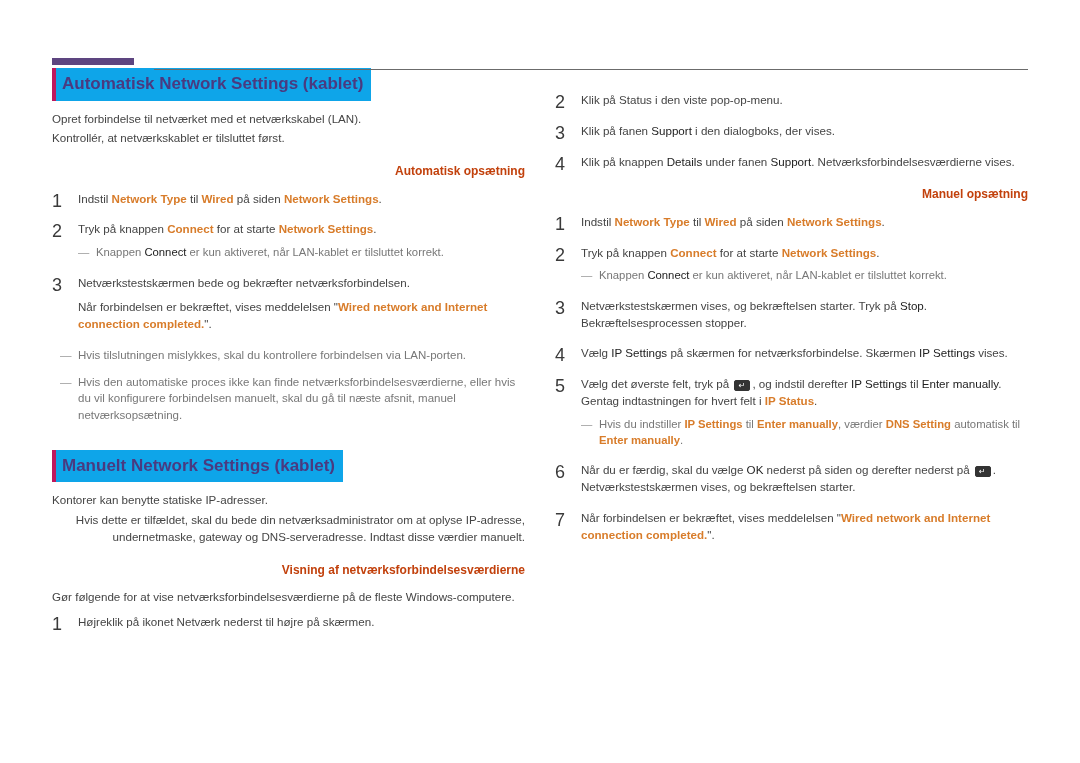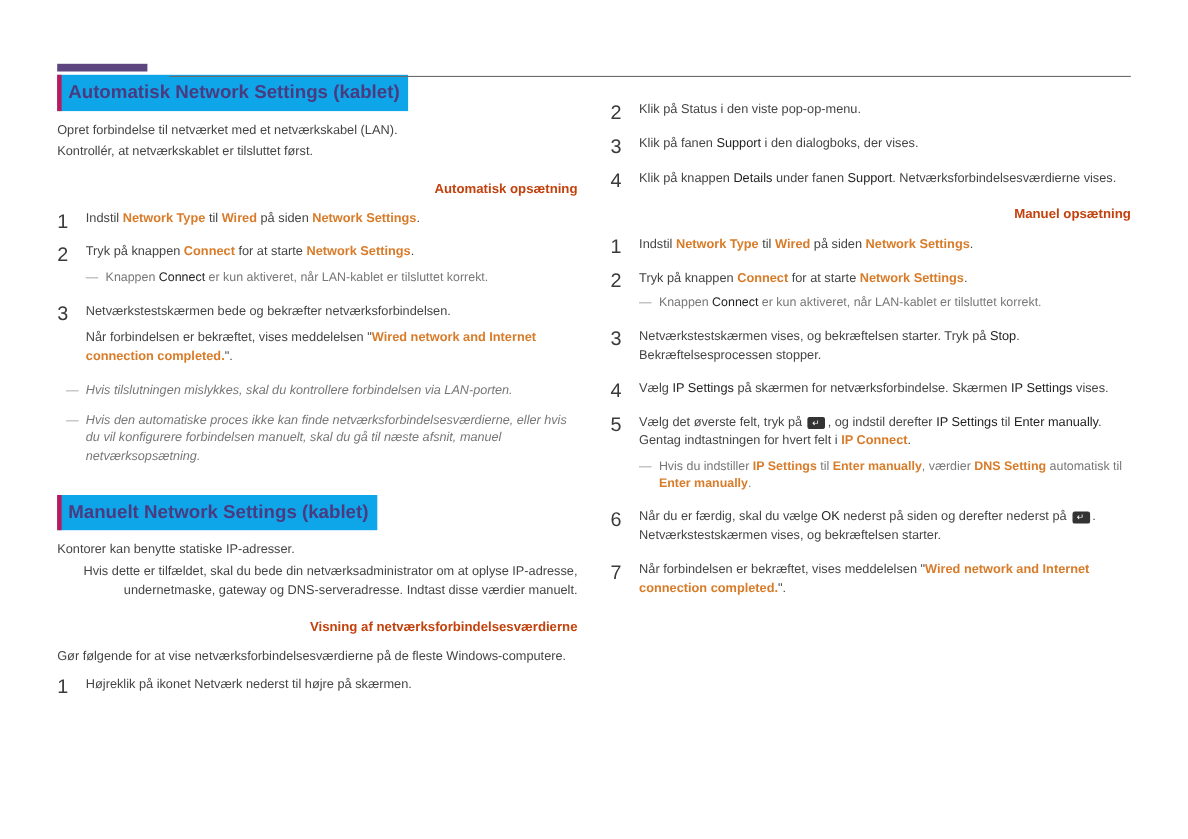--- a/index.html
+++ b/index.html
@@ -88,21 +88,20 @@
     font-weight: 400;
   }
   .strong-orange { color: #d87c2a; font-weight: 700; }
   .bold-dark { font-weight: 400; color: #222; }
   .dash-note {
     position: relative;
     padding-left: 26px;
     font-size: 11.5px;
     color: #777;
     margin: 8px 0 10px 0;
-    font-style: italic;
   }
   .dash-note::before {
     content: "―";
     position: absolute;
     left: 8px;
     top: 0;
     color: #999;
   }
   .dash-sub {
     position: relative;
@@ -214,21 +213,21 @@
           <span>Knappen </span><span class="bold-dark">Connect</span><span> er kun aktiveret, når LAN-kablet er tilsluttet korrekt.</span>
         </div>
       </li>
       <li>
         <span>Netværkstestskærmen vises, og bekræftelsen starter. Tryk på </span><span class="bold-dark">Stop</span><span>. Bekræftelsesprocessen stopper.</span>
       </li>
       <li>
         <span>Vælg </span><span class="bold-dark">IP Settings</span><span> på skærmen for netværksforbindelse. Skærmen </span><span class="bold-dark">IP Settings</span><span> vises.</span>
       </li>
       <li>
-        <span>Vælg det øverste felt, tryk på </span><span class="enter-icon"></span><span>, og indstil derefter </span><span class="bold-dark">IP Settings</span><span> til </span><span class="bold-dark">Enter manually</span><span>. Gentag indtastningen for hvert felt i </span><span class="strong-orange">IP Connect</span><span>.</span>
+        <span>Vælg det øverste felt, tryk på </span><span class="enter-icon"></span><span>, og indstil derefter </span><span class="bold-dark">IP Settings</span><span> til </span><span class="bold-dark">Enter manually</span><span>. Gentag indtastningen for hvert felt i </span><span class="strong-orange">IP Status</span><span>.</span>
         <div class="dash-sub">
           <span>Hvis du indstiller </span><span class="strong-orange">IP Settings</span><span> til </span><span class="strong-orange">Enter manually</span><span>, værdier </span><span class="strong-orange">DNS Setting</span><span> automatisk til </span><span class="strong-orange">Enter manually</span><span>.</span>
         </div>
       </li>
       <li>
         <span>Når du er færdig, skal du vælge </span><span class="bold-dark">OK</span><span> nederst på siden og derefter nederst på </span><span class="enter-icon"></span><span>. Netværkstestskærmen vises, og bekræftelsen starter.</span>
       </li>
       <li>
         <span>Når forbindelsen er bekræftet, vises meddelelsen "</span><span class="strong-orange">Wired network and Internet connection completed.</span><span>".</span>
       </li>

